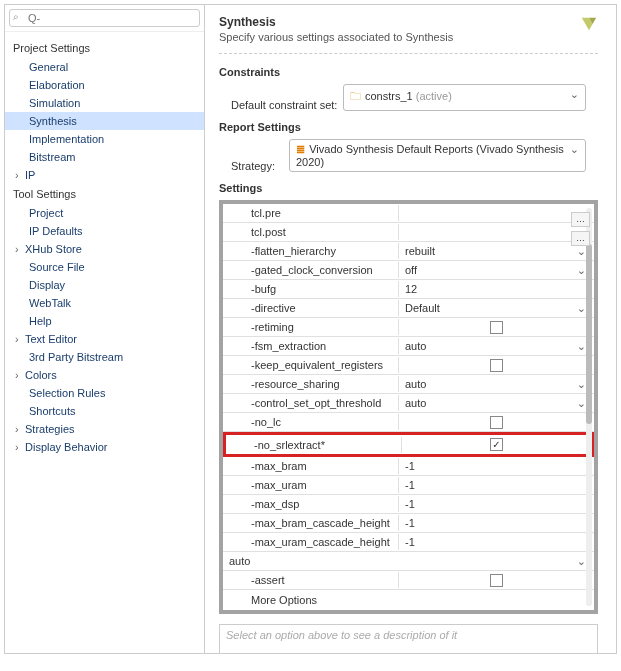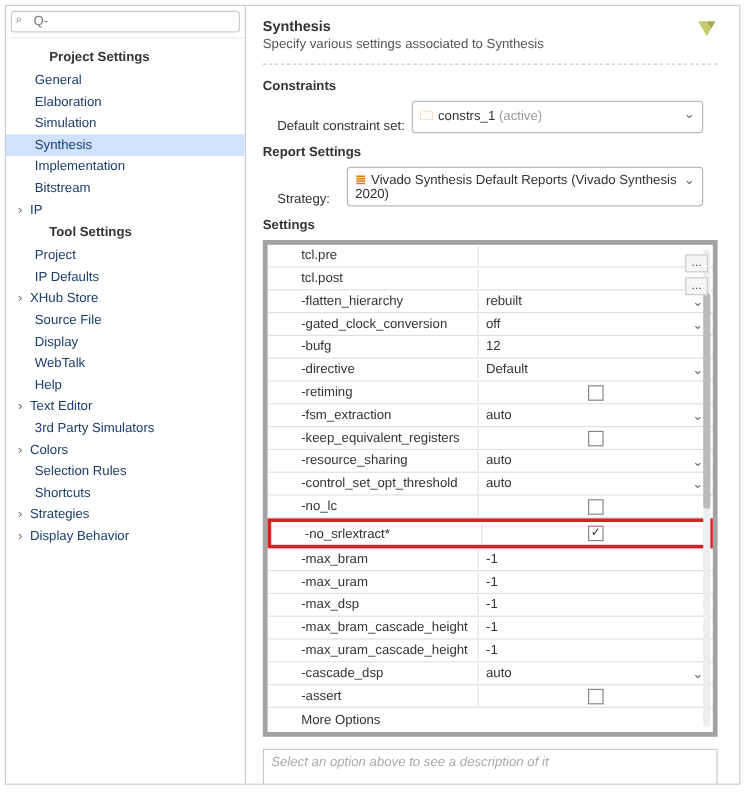--- a/index.html
+++ b/index.html
@@ -4,21 +4,21 @@
   <style>
     * { box-sizing: border-box; font-family: Arial, sans-serif; font-size: 11px; }
     body { margin: 0; padding: 4px; width: 621px; height: 671px; background: #fff; color: #333; }
     .wrapper { display: flex; height: 650px; border: 1px solid #ccc; }
     .left-panel { width: 200px; border-right: 1px solid #ccc; display: flex; flex-direction: column; }
     .search-box { padding: 4px; border-bottom: 1px solid #eee; }
     .search-box input { width: 100%; padding: 2px 2px 2px 18px; border: 1px solid #ccc; border-radius: 3px; background: #fff; }
     .search-wrapper { position: relative; }
     .search-icon-span { position: absolute; left: 4px; top: 2px; color: #888; font-size: 10px; }
     .tree { flex: 1; overflow-y: auto; padding: 6px 0; }
-    .tree-header { font-weight: bold; padding: 4px 8px; color: #333; margin-left: 28px; }
+    .tree-header { font-weight: normal; padding: 4px 8px; color: #333; }
     .tree-item { padding: 3px 8px 3px 24px; color: #1a3d6b; cursor: pointer; }
     .tree-item.selected { background: #cfe2ff; }
     .tree-item.expand { padding-left: 10px; }
     .tree-item.expand .chev { display: inline-block; width: 10px; color: #666; }
     .tree-item.sub { padding-left: 24px; }
     .right-panel { flex: 1; padding: 10px 18px 10px 14px; overflow-y: auto; position: relative; }
     .title-row { display:flex; justify-content:space-between; align-items:flex-start; }
     .title-section h2 { margin: 0; font-size: 12px; font-weight: bold; }
     .title-section p { margin: 2px 0 8px; color: #555; }
     .logo { width:18px; height:18px; }
@@ -70,21 +70,21 @@
         <div class="tree-item expand"><span class="chev">›</span><span>IP</span></div>
         <div class="tree-header">Tool Settings</div>
         <div class="tree-item sub"><span>Project</span></div>
         <div class="tree-item sub"><span>IP Defaults</span></div>
         <div class="tree-item expand"><span class="chev">›</span><span>XHub Store</span></div>
         <div class="tree-item sub"><span>Source File</span></div>
         <div class="tree-item sub"><span>Display</span></div>
         <div class="tree-item sub"><span>WebTalk</span></div>
         <div class="tree-item sub"><span>Help</span></div>
         <div class="tree-item expand"><span class="chev">›</span><span>Text Editor</span></div>
-        <div class="tree-item sub"><span>3rd Party Simulators</span></div>
+        <div class="tree-item sub"><span>3rd Party Bitstream</span></div>
         <div class="tree-item expand"><span class="chev">›</span><span>Colors</span></div>
         <div class="tree-item sub"><span>Selection Rules</span></div>
         <div class="tree-item sub"><span>Shortcuts</span></div>
         <div class="tree-item expand"><span class="chev">›</span><span>Strategies</span></div>
         <div class="tree-item expand"><span class="chev">›</span><span>Display Behavior</span></div>
       </div>
   </div>
 
   <div class="right-panel">
     <div class="title-row">
@@ -200,21 +200,20 @@
         </div>
         <div class="st-row">
           <div class="st-label">-max_bram_cascade_height</div>
           <div class="st-value">-1</div>
         </div>
         <div class="st-row">
           <div class="st-label">-max_uram_cascade_height</div>
           <div class="st-value">-1</div>
         </div>
         <div class="st-row">
-          <div class="st-label">-cascade_dsp</div>
           <div class="st-value dropdown">auto</div>
         </div>
         <div class="st-row">
           <div class="st-label">-assert</div>
           <div class="st-value" style="justify-content: center;">
             <span class="checkbox"></span>
           </div>
         </div>
         <div class="more-options">More Options</div>
       </div>

